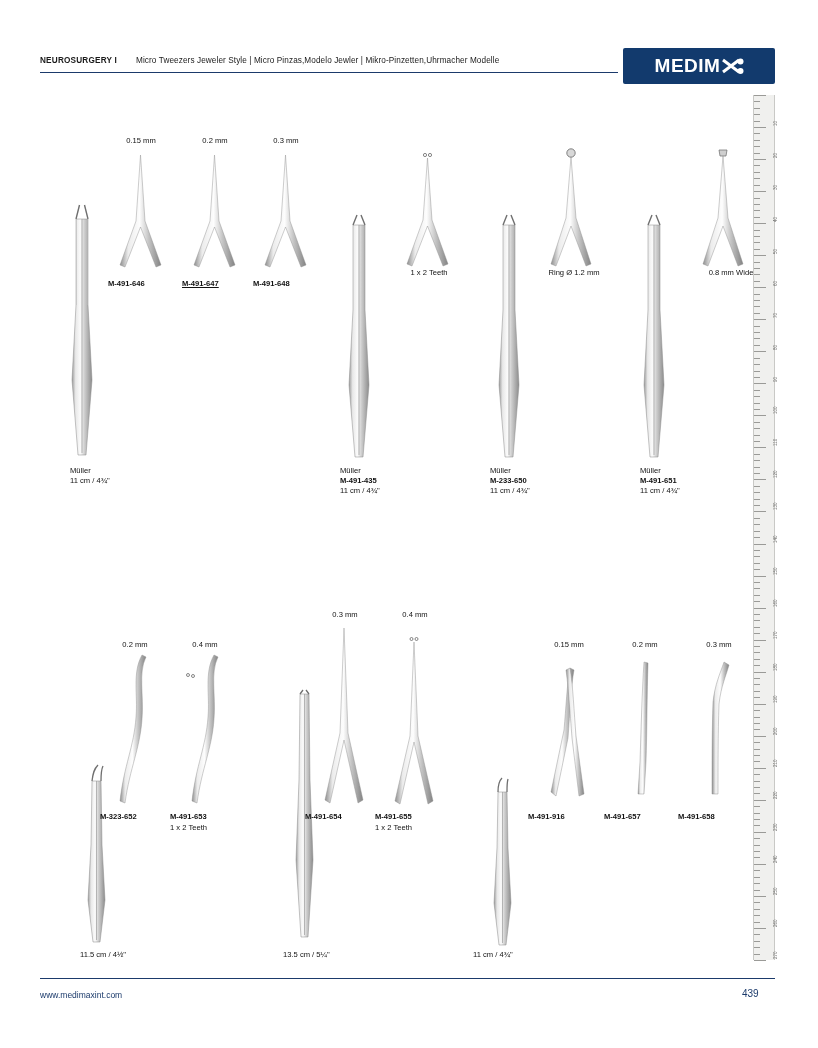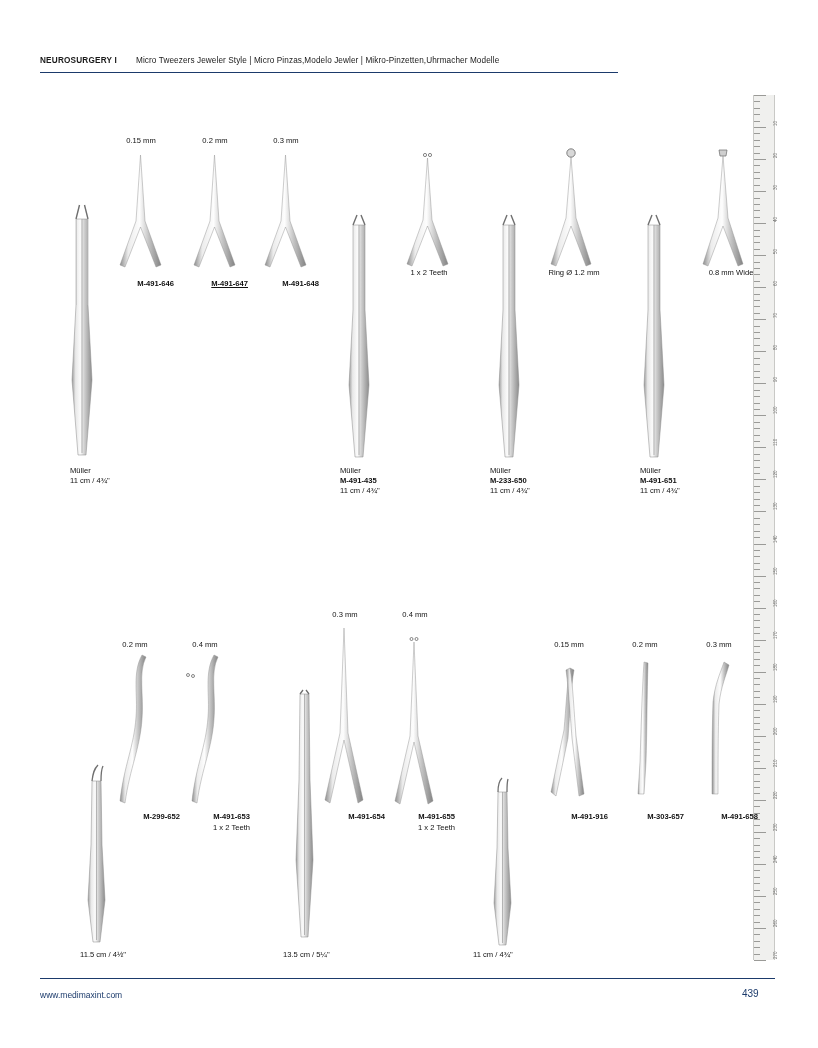--- a/index.html
+++ b/index.html
@@ -68,33 +68,43 @@
   .ruler .lab {
     position:absolute; font-size: 4.6px; color:#6d6d6b;
     transform: rotate(-90deg); transform-origin: left top;
     white-space:nowrap;
   }
 
   
   .item { position:absolute; }
   .cap { font-size: 7.6px; color:#111; line-height: 1.32; white-space: nowrap; }
   .cap.b { font-weight: bold; }
-  .cap.c { text-align:right; }
+  .cap.c { text-align:left; }
   .tip-lab {
     position:absolute; font-size: 7.6px; color:#111; white-space:nowrap; text-align:center;
   }
   svg { display:block; overflow: visible; }
 </style>
 </head>
 <body>
 
 <div class="header">
   <div class="hdr-cat">NEUROSURGERY I</div>
   <div class="hdr-desc">Micro Tweezers Jeweler Style | Micro Pinzas,Modelo Jewler | Mikro-Pinzetten,Uhrmacher Modelle</div>
   <div class="hdr-rule"></div>
+  <div class="logo">
+    <span class="logo-text">MEDIM</span>
+      <span class="logo-mark">
+      <svg width="22" height="17" viewBox="0 0 22 17">
+        <path d="M2 2 L18 14 M18 2 L2 14" stroke="#ffffff" stroke-width="3" fill="none"></path>
+        <circle cx="19.5" cy="3.5" r="3" fill="#ffffff"></circle>
+        <circle cx="19.5" cy="13" r="3" fill="#ffffff"></circle>
+      </svg>
+    </span>
+  </div>
 </div>
 
 <div class="ruler" id="ruler">
     <div class="tick" style="top: 0px; width: 12px;"></div>
     <div class="tick" style="top: 6.40741px; width: 6px;"></div>
     <div class="tick" style="top: 12.8148px; width: 6px;"></div>
     <div class="tick" style="top: 19.2222px; width: 6px;"></div>
     <div class="tick" style="top: 25.6296px; width: 6px;"></div>
     <div class="tick" style="top: 32.037px; width: 12px;"></div>
     <div class="lab" style="top: 31.037px; left: 19px;">10</div>
@@ -385,21 +395,21 @@
   </svg>
 </div>
 <div class="cap" style="position:absolute; left:80px; top:950px;">11.5 cm / 4½"</div>
 
 <div class="item" style="left:112px; top:655px;">
   <svg width="40" height="148" viewBox="0 0 40 148">
     <path d="M30 0 C20 18 26 40 24 62 C22 92 12 110 8 146 L13 148 C18 112 28 94 30 64 C32 40 26 18 34 2 Z" fill="url(#gMet2)" stroke="#8f8f8f" stroke-width="0.45"></path>
   </svg>
 </div>
 <div class="tip-lab" style="left:104px; top:640px; width:62px;">0.2 mm</div>
-<div class="cap b c" style="position:absolute; left:100px; top:812px; width:80px;">M-299-652</div>
+<div class="cap b c" style="position:absolute; left:100px; top:812px; width:80px;">M-323-652</div>
 
 <div class="item" style="left:180px; top:655px;">
   <svg width="44" height="148" viewBox="0 0 44 148">
     <circle cx="8" cy="20" r="1.5" fill="none" stroke="#555" stroke-width="0.7"></circle>
     <circle cx="13" cy="21" r="1.5" fill="none" stroke="#555" stroke-width="0.7"></circle>
     <path d="M34 0 C24 18 30 40 28 62 C26 92 16 110 12 146 L17 148 C22 112 32 94 34 64 C36 40 30 18 38 2 Z" fill="url(#gMet2)" stroke="#8f8f8f" stroke-width="0.45"></path>
   </svg>
 </div>
 <div class="tip-lab" style="left:174px; top:640px; width:62px;">0.4 mm</div>
 <div class="cap b c" style="position:absolute; left:170px; top:812px; width:80px;">M-491-653</div>
@@ -450,21 +460,21 @@
 </div>
 <div class="tip-lab" style="left:538px; top:640px; width:62px;">0.15 mm</div>
 <div class="cap b c" style="position:absolute; left:528px; top:812px; width:80px;">M-491-916</div>
 
 <div class="item" style="left:628px; top:662px;">
   <svg width="34" height="134" viewBox="0 0 34 134">
     <path d="M16 0 C14 30 13 70 12 100 L10 132 L16 132 L18 100 C19 70 19 30 20 1 Z" fill="url(#gMet2)" stroke="#8f8f8f" stroke-width="0.45"></path>
   </svg>
 </div>
 <div class="tip-lab" style="left:614px; top:640px; width:62px;">0.2 mm</div>
-<div class="cap b c" style="position:absolute; left:604px; top:812px; width:80px;">M-303-657</div>
+<div class="cap b c" style="position:absolute; left:604px; top:812px; width:80px;">M-491-657</div>
 
 <div class="item" style="left:700px; top:662px;">
   <svg width="36" height="134" viewBox="0 0 36 134">
     <path d="M24 0 C20 12 15 22 13 40 C12 70 12 104 12 132 L18 132 C18 104 18 72 19 42 C21 24 26 14 29 3 Z" fill="url(#gMet2)" stroke="#8f8f8f" stroke-width="0.45"></path>
   </svg>
 </div>
 <div class="tip-lab" style="left:688px; top:640px; width:62px;">0.3 mm</div>
 <div class="cap b c" style="position:absolute; left:678px; top:812px; width:80px;">M-491-658</div>
 
 <div class="footer-rule"></div>

